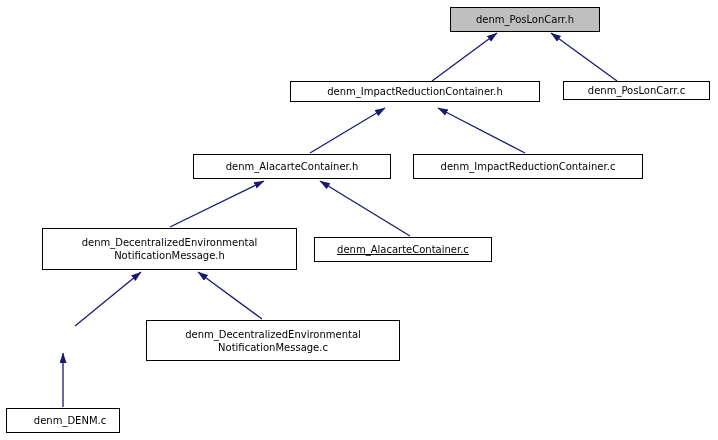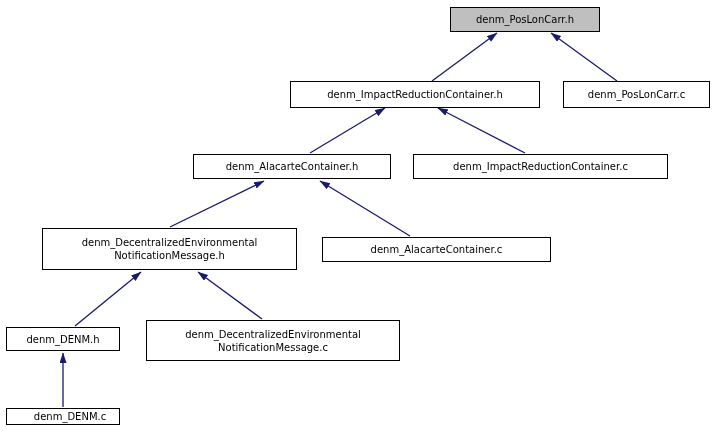--- a/index.html
+++ b/index.html
@@ -51,33 +51,32 @@
     <line x1="525" y1="153" x2="438" y2="108" marker-end="url(#arrow)"></line>
     <line x1="170" y1="227" x2="264" y2="181" marker-end="url(#arrow)"></line>
     <line x1="410" y1="236" x2="320" y2="181" marker-end="url(#arrow)"></line>
     <line x1="75" y1="326" x2="141" y2="272" marker-end="url(#arrow)"></line>
     <line x1="262" y1="319" x2="198" y2="272" marker-end="url(#arrow)"></line>
     <line x1="63" y1="407" x2="63" y2="353" marker-end="url(#arrow)"></line>
   </svg>
 
   <div class="node highlight" style="left:450px;top:7px;width:150px;height:25px;">denm_PosLonCarr.h</div>
 
-  <div class="node" style="left:290px;top:81px;width:250px;height:27px;">denm_ImpactReductionContainer.h</div>
+  <div class="node" style="left:290px;top:81px;width:250px;height:21px;">denm_ImpactReductionContainer.h</div>
 
-  <div class="node" style="left:563px;top:81px;width:147px;height:27px;">denm_PosLonCarr.c</div>
+  <div class="node" style="left:563px;top:81px;width:147px;height:19px;">denm_PosLonCarr.c</div>
 
   <div class="node" style="left:193px;top:154px;width:198px;height:25px;text-align:center;">denm_AlacarteContainer.h</div>
 
-  <div class="node" style="left:413px;top:154px;width:255px;height:25px;">denm_ImpactReductionContainer.c</div>
+  <div class="node" style="left:413px;top:154px;width:230px;height:25px;">denm_ImpactReductionContainer.c</div>
 
   <div class="node" style="left:42px;top:228px;width:255px;height:42px;">denm_DecentralizedEnvironmental
 NotificationMessage.h</div>
 
-  <div class="node" style="left:322px;top:237px;width:229px;height:25px;">denm_AlacarteContainer.c</div>
+  <div class="node" style="left:314px;top:237px;width:178px;height:25px;text-decoration:underline;">denm_AlacarteContainer.c</div>
 
-  <div class="node" style="left:6px;top:327px;width:114px;height:24px;">denm_DENM.h</div>
 
   <div class="node" style="left:146px;top:320px;width:254px;height:41px;">denm_DecentralizedEnvironmental
 NotificationMessage.c</div>
 
-  <div class="node" style="left:6px;top:408px;width:114px;height:17px;padding-left:14px;">denm_DENM.c</div>
+  <div class="node" style="left:6px;top:408px;width:114px;height:25px;padding-left:14px;">denm_DENM.c</div>
 
 </div>
 
 </body></html>

